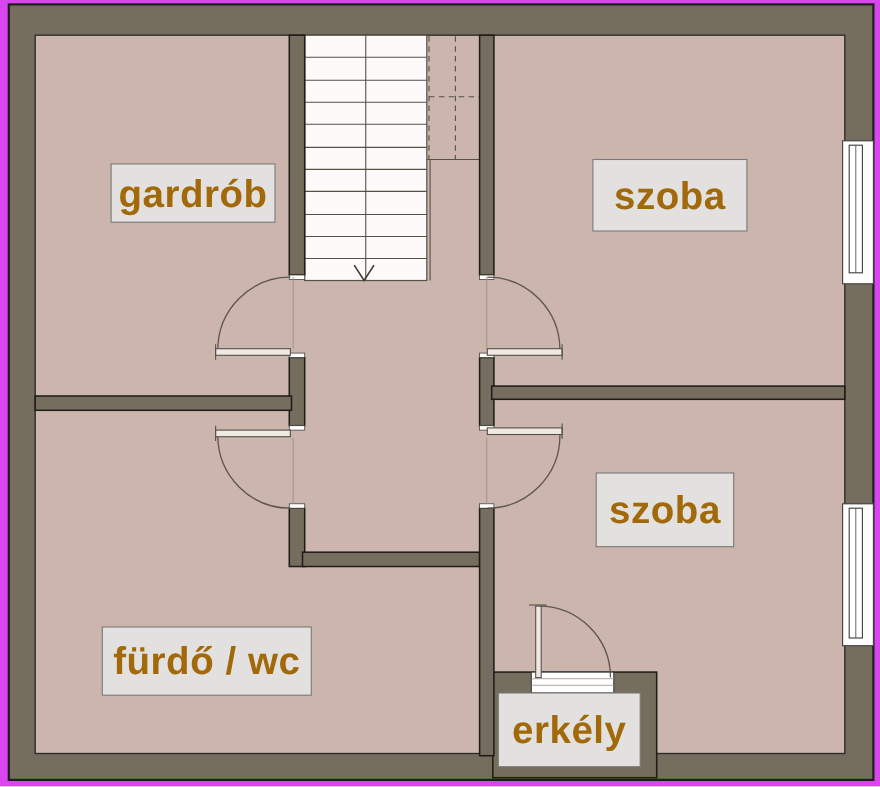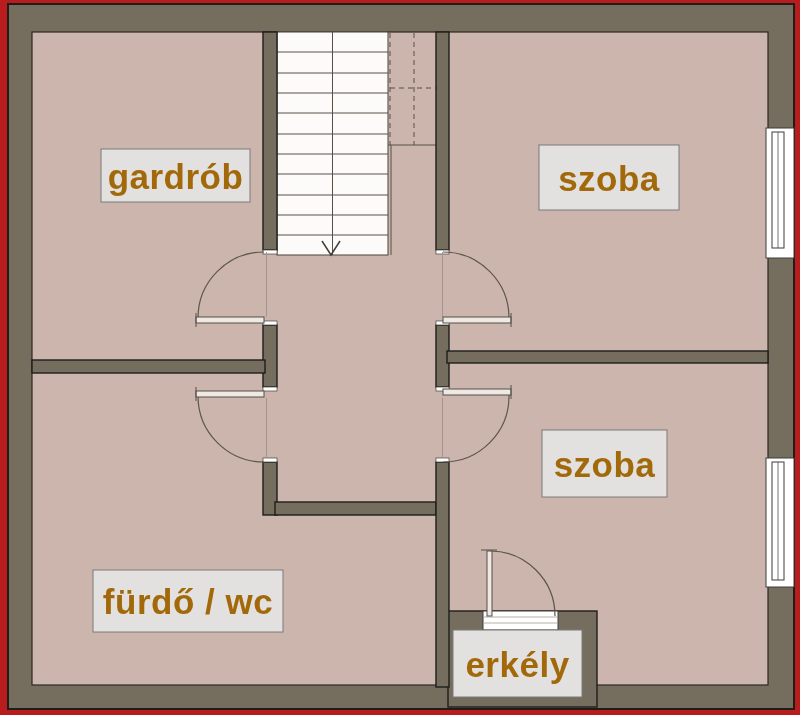--- a/index.html
+++ b/index.html
@@ -1,16 +1,16 @@
 <!DOCTYPE html>
 <html><head>
 <meta charset="utf-8">
 <style>
   html,body{margin:0;padding:0;background:#ffffff;}
-  .stage{position:relative;width:800px;height:715px;background:#b91c1c;overflow:hidden;}
+  .stage{position:relative;width:800px;height:715px;background:#d946ef;overflow:hidden;}
   svg{display:block;}
   .wall{stroke:#1f1d1a;stroke-width:1.4;}
   .wall-outer{stroke:#1f1d1a;stroke-width:2;}
   .floor{stroke:#2c2923;stroke-width:1.2;}
   .stairbox{stroke:#565046;stroke-width:1.1;}
   .sline{stroke:#565046;stroke-width:1;}
   .sdash{stroke:#565046;stroke-width:1;stroke-dasharray:5 4;}
   .arrow{stroke:#433e35;stroke-width:1.5;fill:none;}
   .ghost{stroke:#a3978c;stroke-width:1;}
   .leaf{stroke:#55504a;stroke-width:1;}

